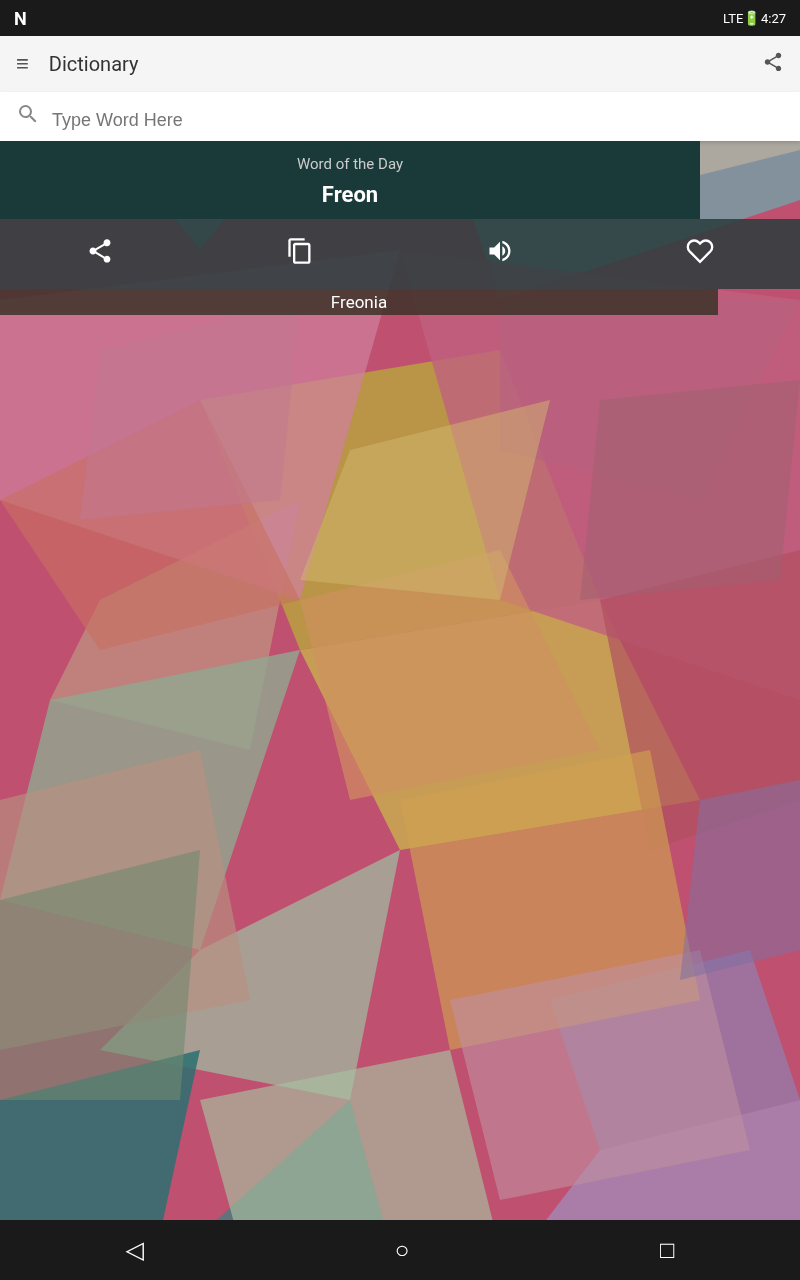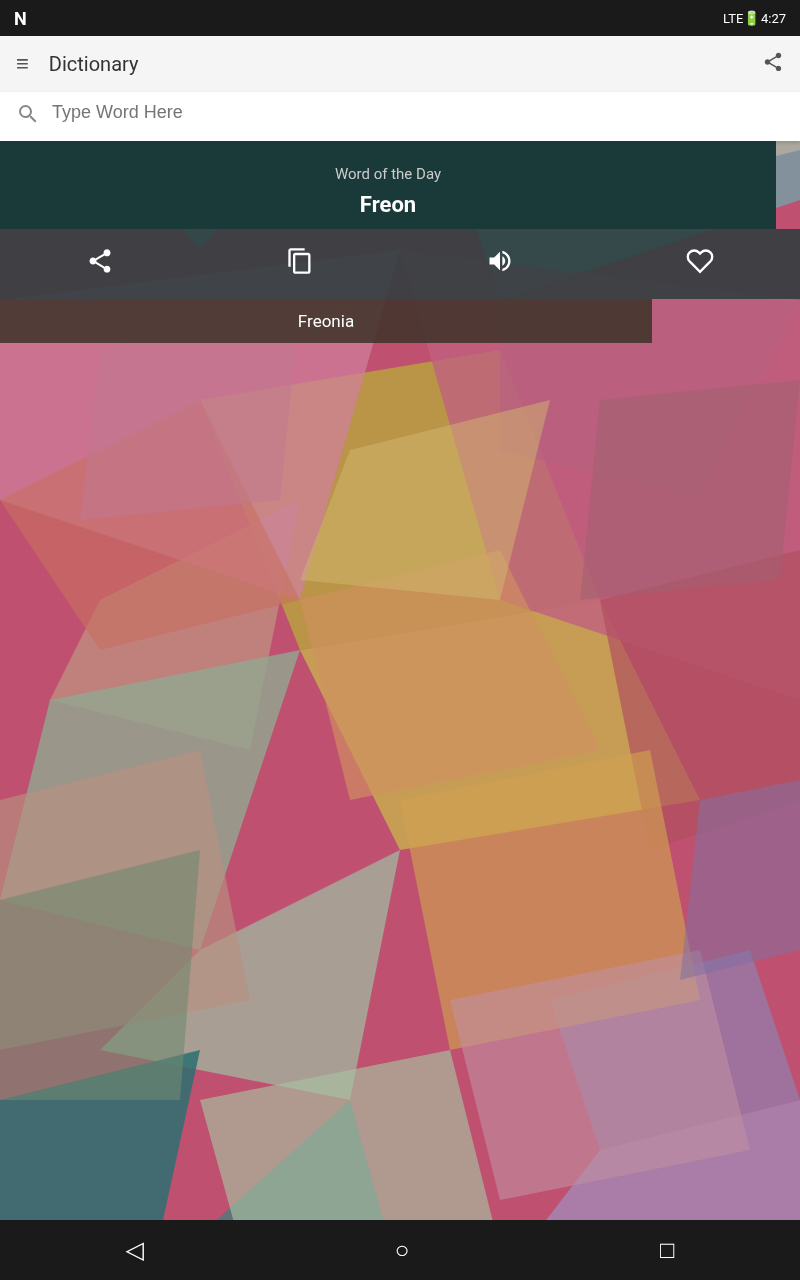--- a/index.html
+++ b/index.html
@@ -85,21 +85,21 @@
       font-size: 20px;
       cursor: pointer;
     }
 
     
     #search-bar {
       width: 800px;
       background: #fff;
       padding: 10px 16px;
       display: flex;
-      align-items: flex-start;
+      align-items: flex-end;
       gap: 12px;
       position: relative;
       z-index: 10;
       box-shadow: 0 2px 4px rgba(0,0,0,0.15);
     }
 
     #search-icon {
       color: #888;
       font-size: 22px;
     }
@@ -108,23 +108,23 @@
       flex: 1;
       border: none;
       outline: none;
       font-size: 18px;
       color: #555;
       background: transparent;
     }
 
     
     #wotd-section {
-      width: 776px;
+      width: 700px;
       background: #1a3a3a;
-      padding: 24px 16px 12px;
+      padding: 14px 16px 12px;
       position: relative;
       z-index: 10;
     }
 
     #wotd-label {
       color: #ccc;
       font-size: 15px;
       text-align: center;
       margin-bottom: 4px;
     }
@@ -151,23 +151,23 @@
 
     .action-btn {
       color: #fff;
       font-size: 26px;
       cursor: pointer;
       padding: 8px 20px;
     }
 
     
     #related-bar {
-      width: 652px;
+      width: 718px;
       background: rgba(60, 50, 40, 0.85);
-      padding: 12px 16px;
+      padding: 3px 16px;
       position: relative;
       z-index: 10;
     }
 
     #related-word {
       color: #fff;
       font-size: 17px;
       text-align: center;
     }
 

